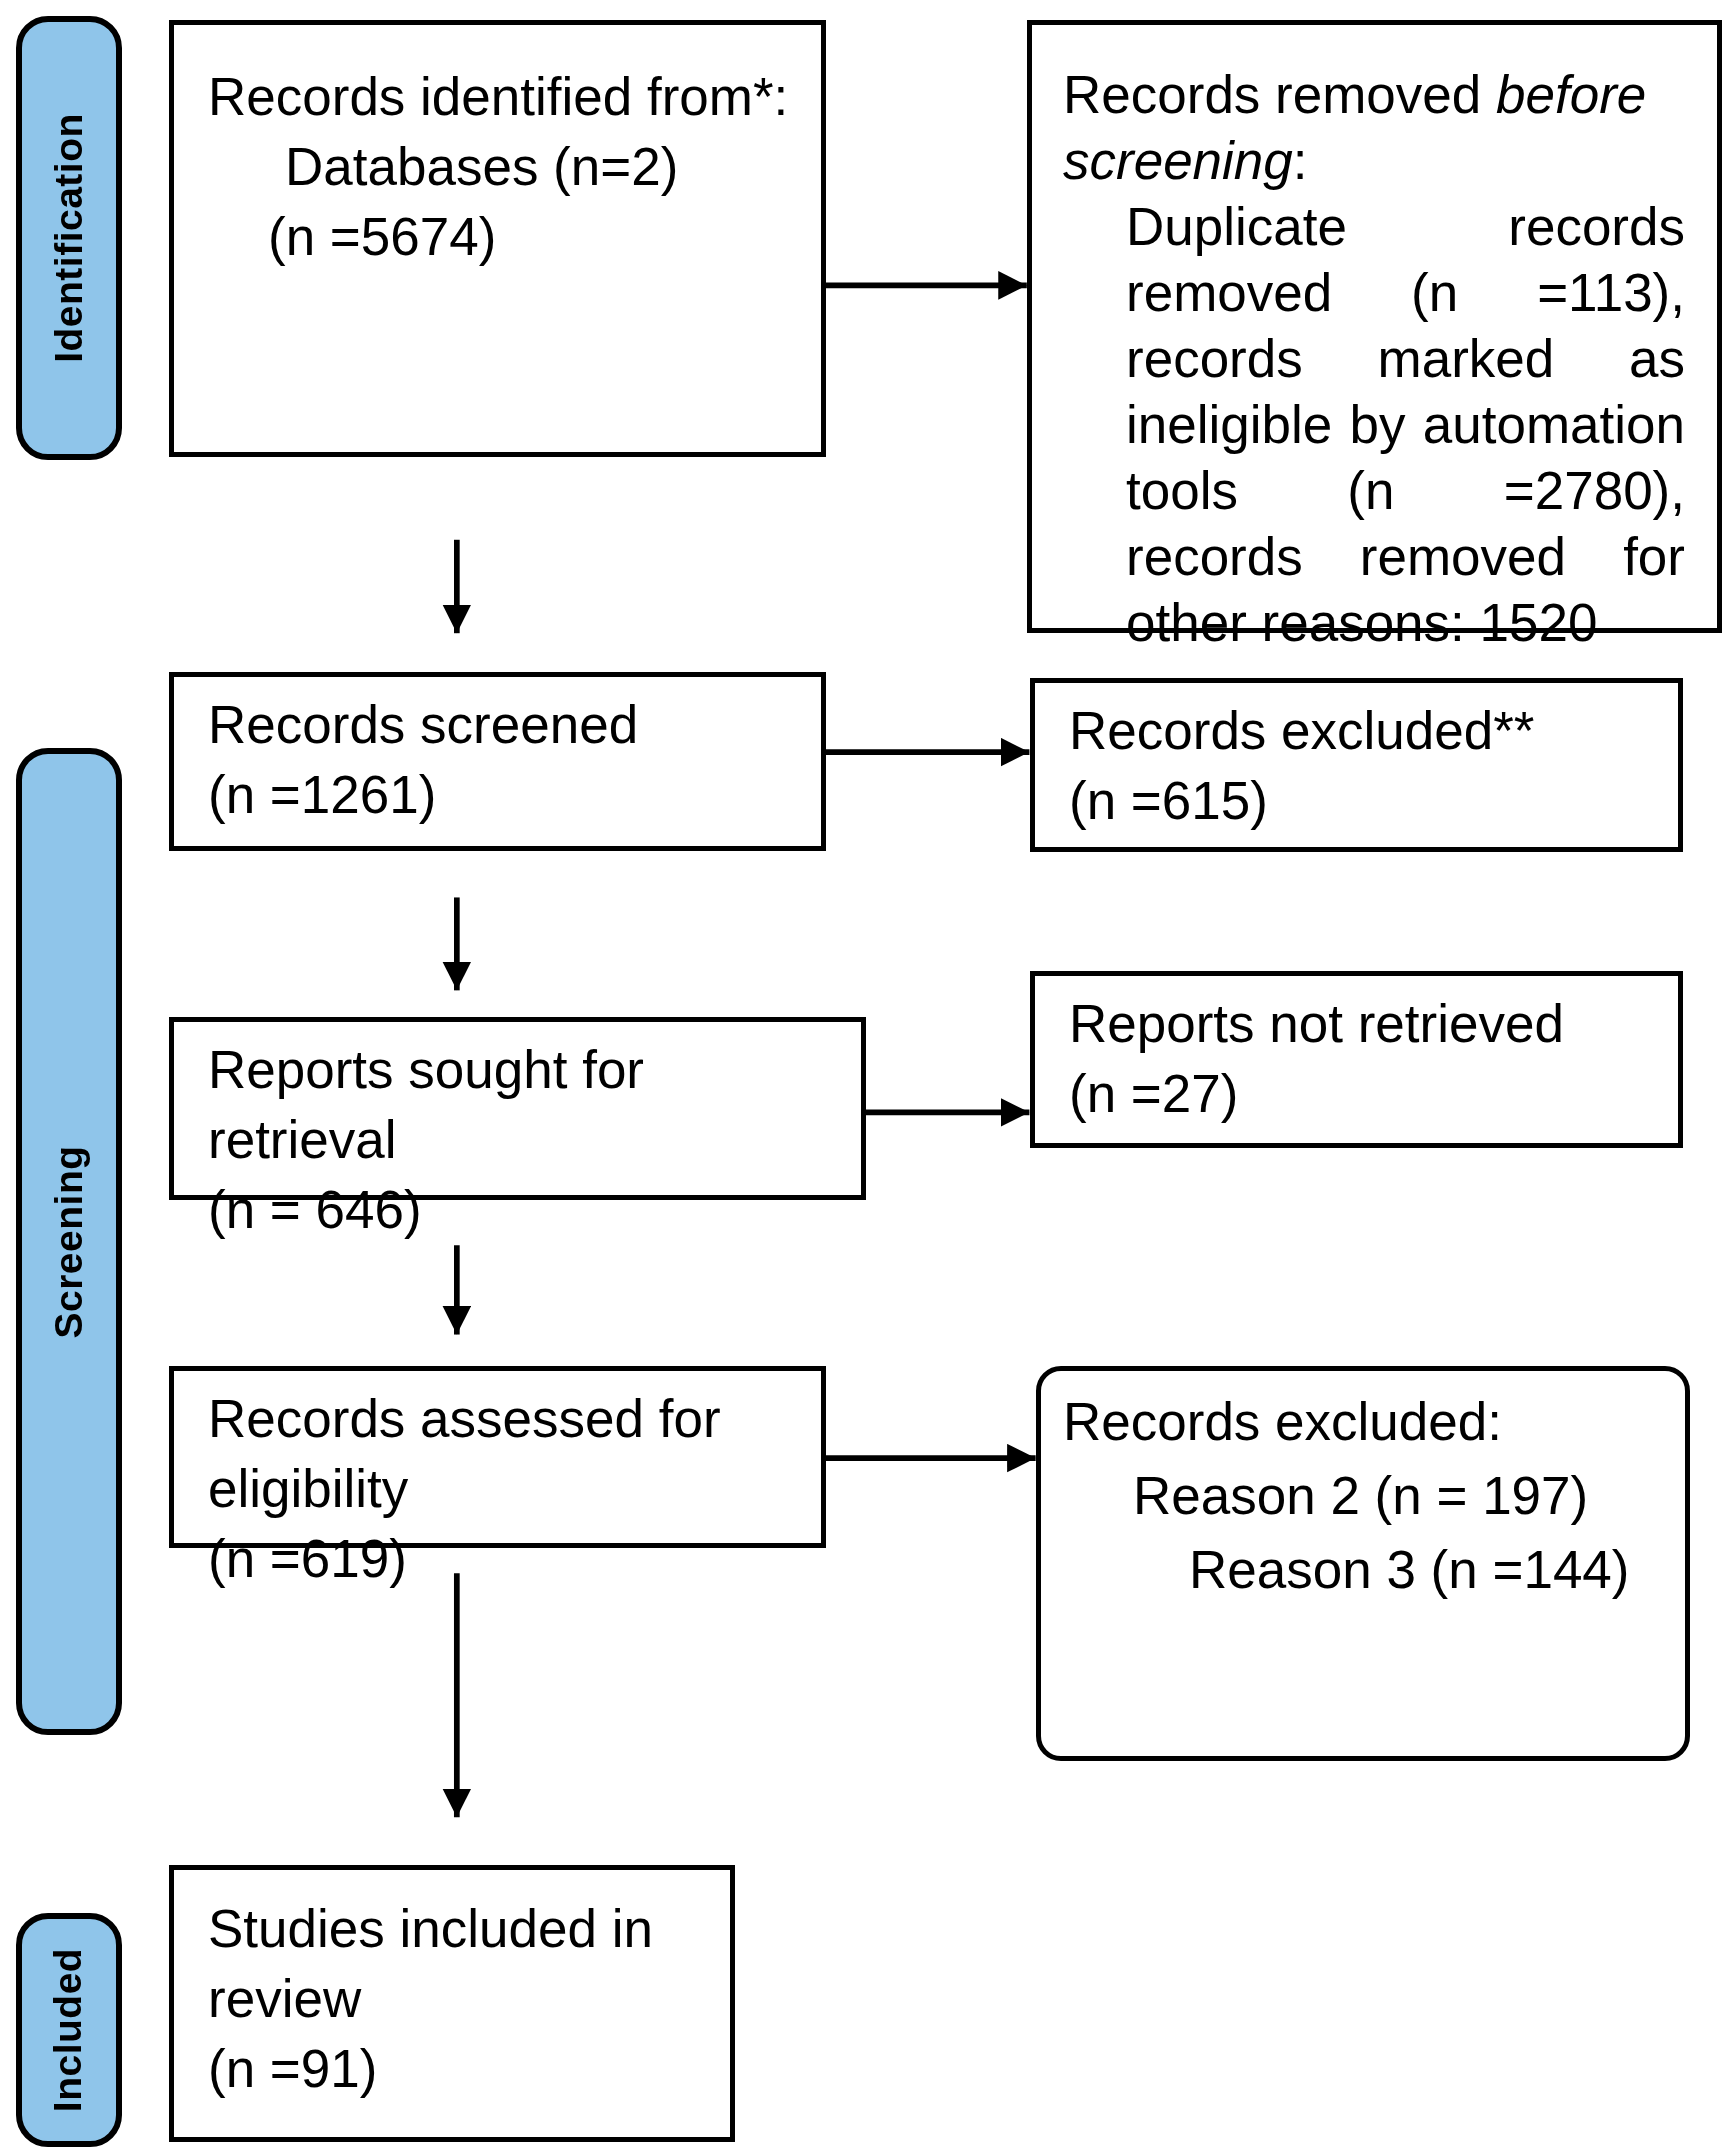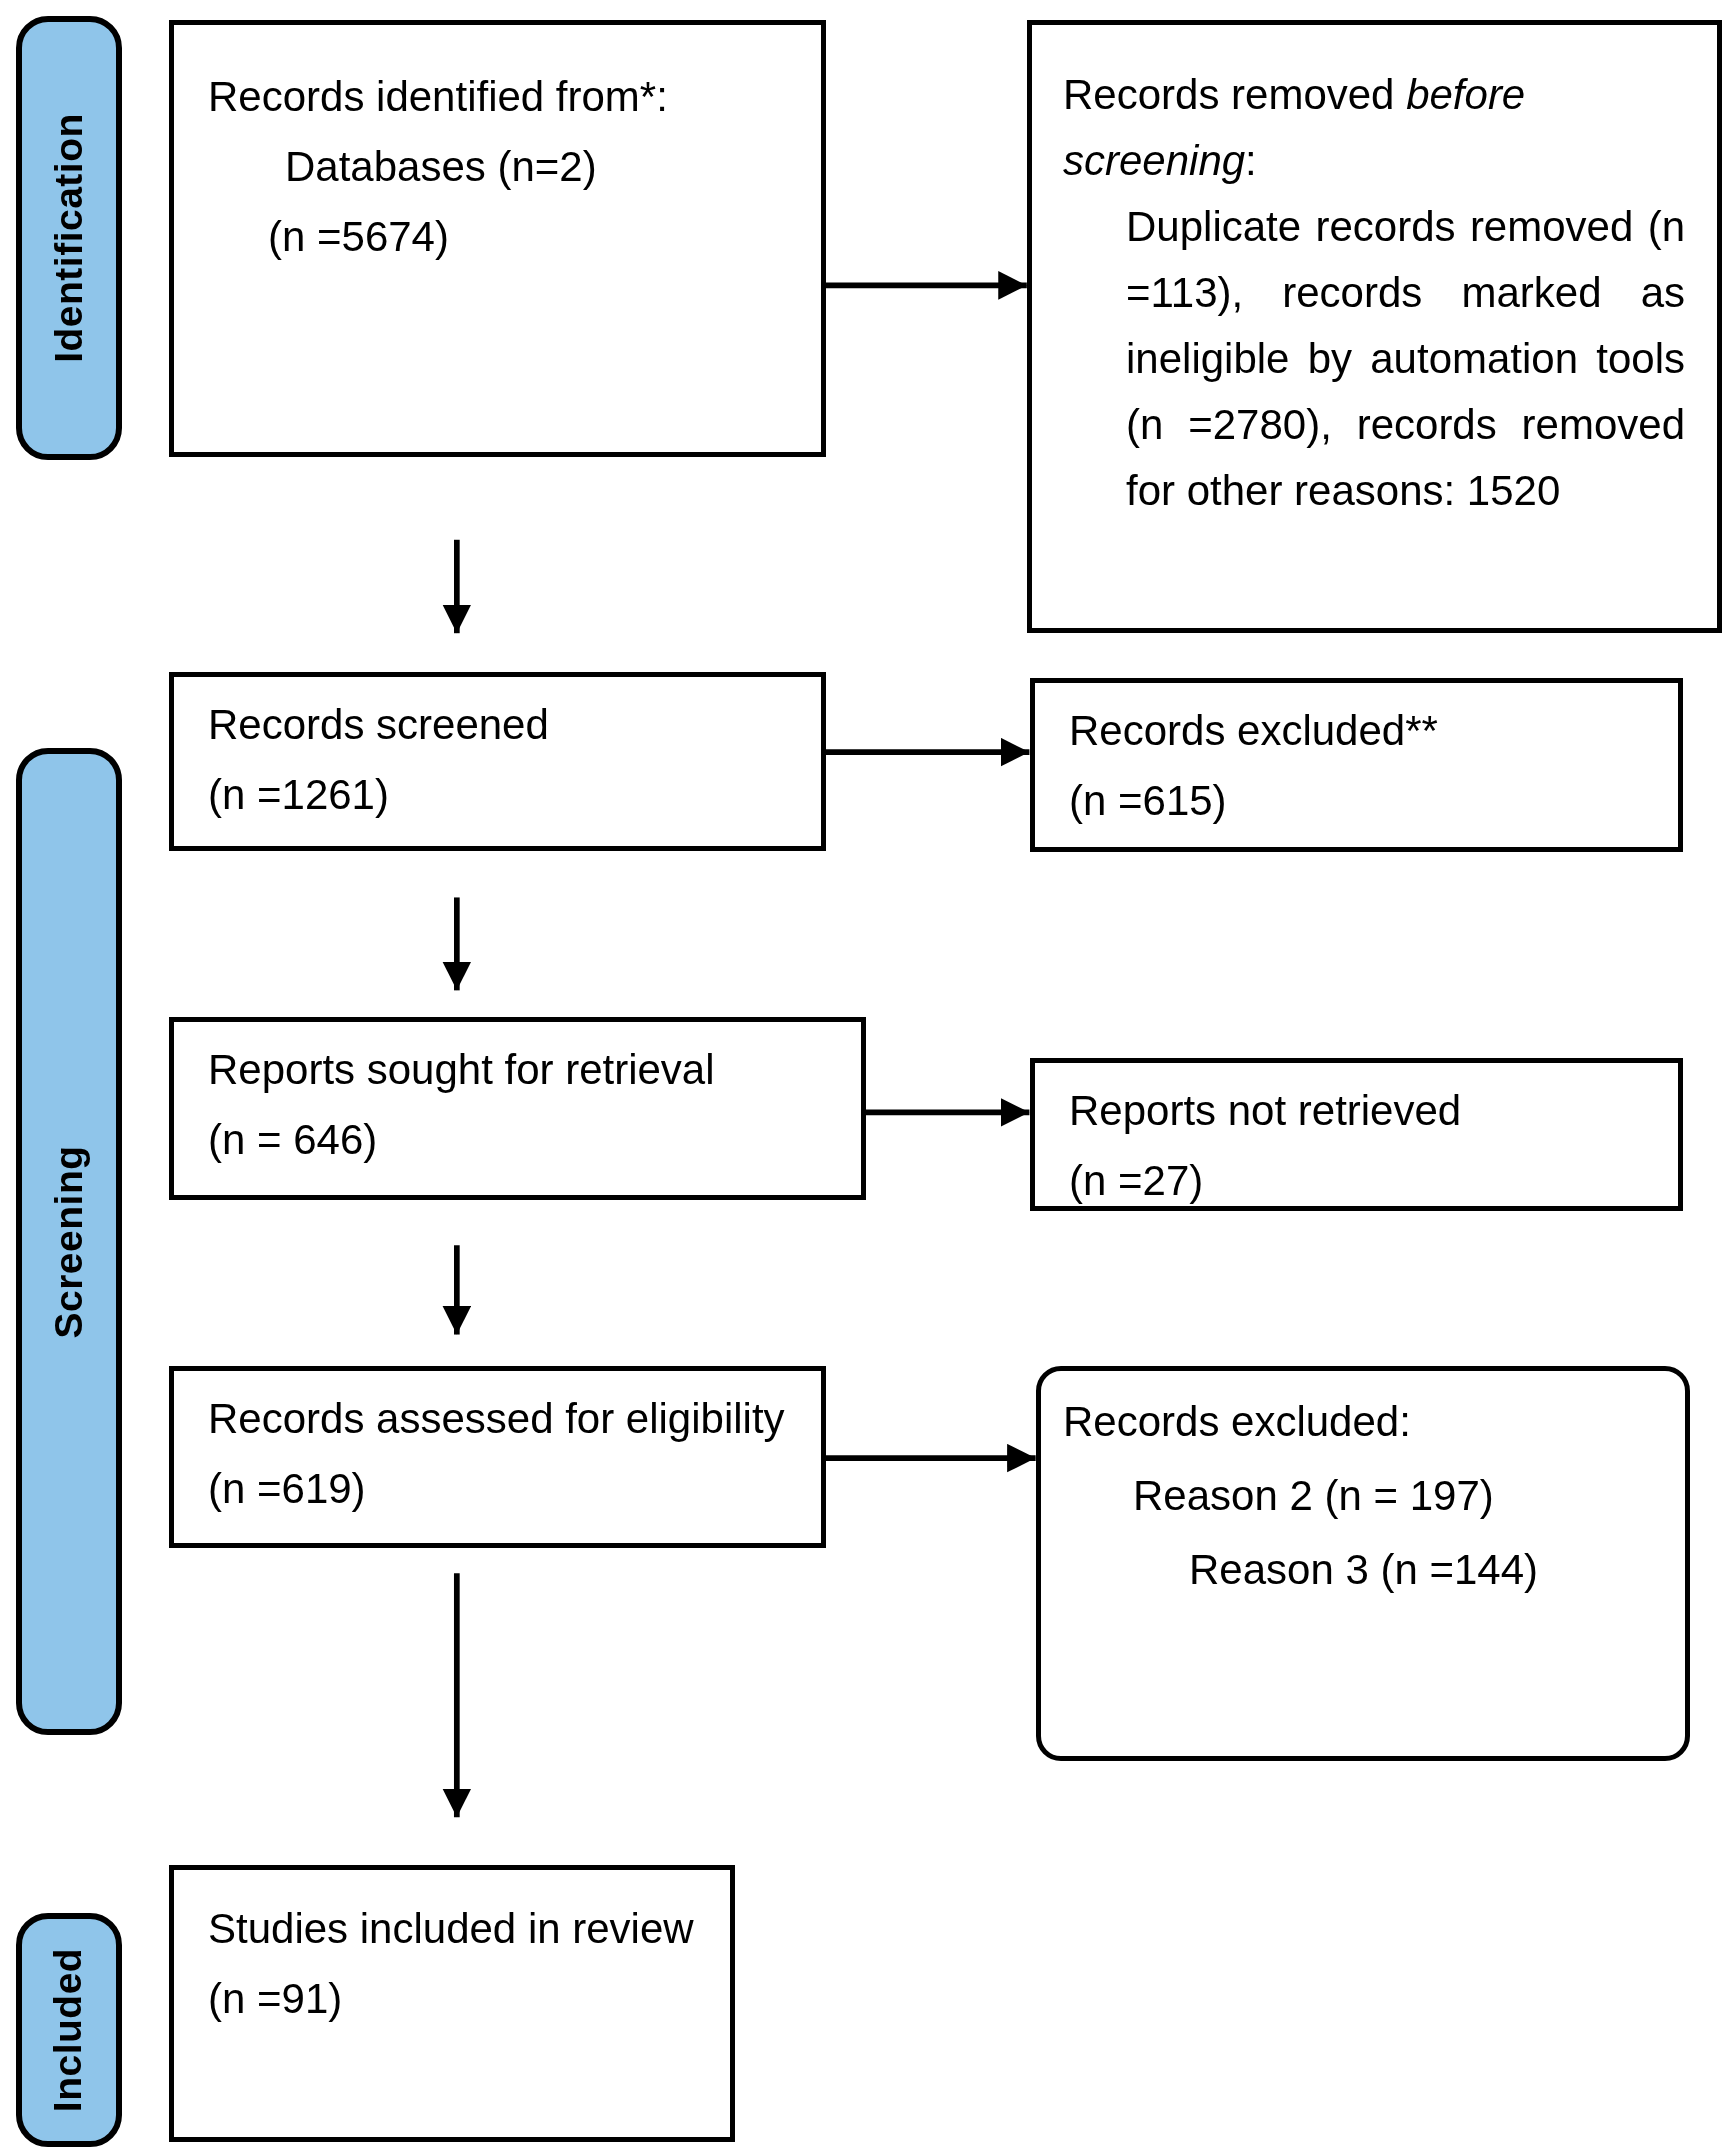--- a/index.html
+++ b/index.html
@@ -43,29 +43,29 @@
   #stage-identification { left: 15.6px;  top: 15.6px;   width: 106px; height: 444px; }
   #stage-screening      { left: 15.6px;  top: 748px; width: 106px; height: 987px; }
   #stage-included       { left: 15.6px;  top: 1913px; width: 106px; height: 234px; }
 
   
   .flowbox {
     position: absolute;
     background: #ffffff;
     border: 5.7px solid #000;
     box-sizing: border-box;
-    font-size: 42px;
+    font-size: 53px;
     line-height: 70px;
   }
   #box-identified { left: 169px;  top: 20px;   width: 657px; height: 437px;  padding-top: 37px; }
   #box-removed    { left: 1027px; top: 20px;   width: 695px; height: 613px; padding: 37px 32px 0 31px; }
   #box-screened   { left: 169px;  top: 672px; width: 657px; height: 179px;  padding: 13px 26px 0 34px; }
   #box-excluded   { left: 1030px; top: 678px; width: 653px; height: 174px;  padding: 13px 26px 0 34px; }
   #box-sought     { left: 169px;  top: 1017px; width: 697px; height: 183px;  padding: 13px 26px 13px 34px; }
-  #box-notretrieved { left: 1030px; top: 1058px; width: 653px; height: 153px; padding: 13px 26px 0 34px; }
+  #box-notretrieved { left: 1030px; top: 971px; width: 653px; height: 177px; padding: 13px 26px 0 34px; }
   #box-assessed   { left: 169px;  top: 1366px; width: 657px; height: 182px;  padding: 13px 26px 0 34px; }
   #box-reasons    { left: 1036px; top: 1366px; width: 654px; height: 395px;  padding: 14px 26px 0 22px; line-height: 74px; border-radius: 25px; }
   #box-included   { left: 169px;  top: 1865px; width: 566px; height: 277px;  padding: 24px 26px 0 34px; }
 
   #box-identified .l1 { padding-left: 34px; }
   #box-identified .l2 { padding-left: 111px; }
   #box-identified .l3 { padding-left: 94px; }
 
   #box-removed .body {
     margin: 0 0 0 63px;

